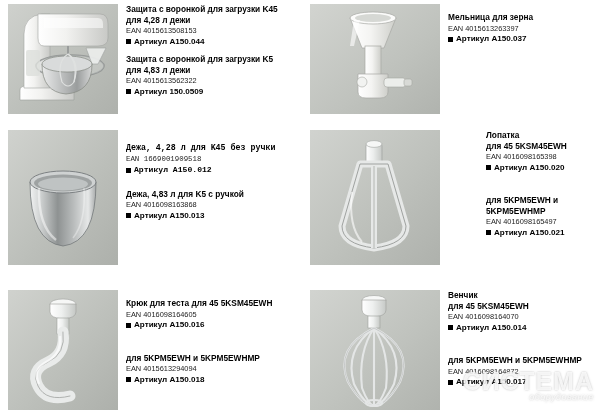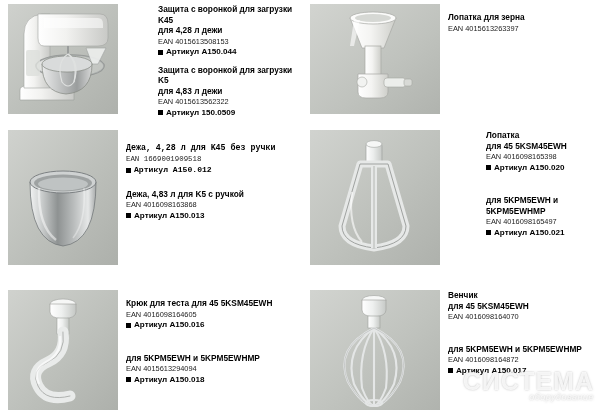--- a/index.html
+++ b/index.html
@@ -99,21 +99,21 @@
   }
 
   
   .img-box svg { display: block; }
 </style>
 </head>
 <body>
 
 <div class="catalog">
 
-  <div class="cell" style="left:8px; top:4px; width:290px; height:112px;gap:32px;">
+  <div class="cell" style="left:8px; top:4px; width:290px; height:112px;">
     <div class="img-box" style="width:110px; height:110px;">
       <svg width="110" height="110" viewBox="0 0 110 110">
         <defs>
           <linearGradient id="bg1" x1="0" y1="0" x2="1" y2="1">
             <stop offset="0%" stop-color="#cfd1cd"></stop>
             <stop offset="55%" stop-color="#bcbfba"></stop>
             <stop offset="100%" stop-color="#aeb1ac"></stop>
           </linearGradient>
           <linearGradient id="body1" x1="0" y1="0" x2="1" y2="0">
             <stop offset="0%" stop-color="#ffffff"></stop>
@@ -202,22 +202,26 @@
         <rect x="74" y="74" width="22" height="9" rx="3" fill="#eceeeb" stroke="#a6a8a3" stroke-width="0.6"></rect>
         <rect x="94" y="75" width="8" height="7" rx="2" fill="#d8dad6" stroke="#a6a8a3" stroke-width="0.6"></rect>
 
         <circle cx="52" cy="78" r="5" fill="#f2f3f1" stroke="#a6a8a3" stroke-width="0.6"></circle>
 
         <path d="M44 16 L50 16 L44 42 L40 42 Z" fill="#ffffff" opacity="0.6"></path>
       </svg>
     </div>
     <div class="txt-box">
       <div class="prod" style="margin-top:8px;">
-        <div class="pname">Лопатка для зерна</div>
+        <div class="pname">Мельница для зерна</div>
         <div class="ean">EAN 4015613263397</div>
+        <div class="art">
+            <span class="bullet"></span>
+            <span>Артикул A150.037</span>
+          </div>
       </div>
     </div>
   </div>
 
   <div class="cell" style="left:8px; top:130px; width:290px; height:140px;">
     <div class="img-box" style="width:110px; height:135px;">
       <svg width="110" height="135" viewBox="0 0 110 135">
         <defs>
           <linearGradient id="bg3" x1="0" y1="0" x2="1" y2="1">
             <stop offset="0%" stop-color="#d0d2ce"></stop>
@@ -397,20 +401,24 @@
         </g>
 
         <ellipse cx="64" cy="113" rx="8" ry="3" fill="none" stroke="#e4e6e6" stroke-width="2"></ellipse>
       </svg>
     </div>
     <div class="txt-box">
       <div class="prod">
         <div class="pname">Венчик</div>
         <div class="psub">для 45 5KSM45EWH</div>
         <div class="ean">EAN 4016098164070</div>
+        <div class="art">
+            <span class="bullet"></span>
+            <span>Артикул A150.014</span>
+          </div>
       </div>
       <div class="prod" style="margin-top:22px;">
         <div class="pname">для 5KPM5EWH и 5KPM5EWHMP</div>
         <div class="ean">EAN 4016098164872</div>
         <div class="art">
             <span class="bullet"></span>
             <span>Артикул A150.017</span>
           </div>
       </div>
     </div>

